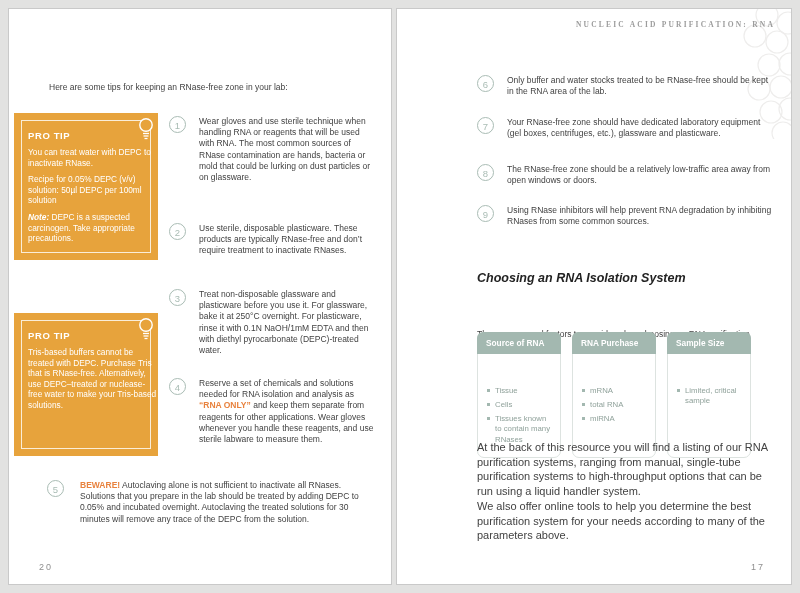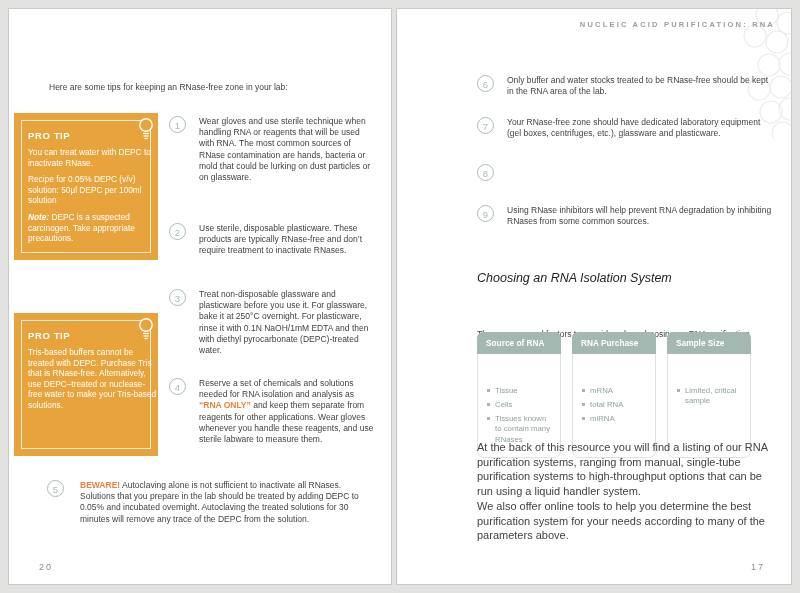--- a/index.html
+++ b/index.html
@@ -59,26 +59,26 @@
     border:1px solid rgba(255,255,255,.8); pointer-events:none;
   }
   .protip-label { font-size:9.5px; font-weight:bold; letter-spacing:.6px; margin-bottom:6px; }
   .protip p { font-size:8.3px; line-height:1.28; margin-bottom:6px; }
   .protip .lead { font-weight:bold; font-style:italic; }
   .bulb { position:absolute; top:2px; right:1px; width:22px; height:30px; }
 
   
   .running-head {
     position:absolute; top:11px; right:16px; font-size:7.5px; font-weight:bold;
-    letter-spacing:2.2px; color:#9c9c9c;
+    letter-spacing:2.2px; color:#9c9c9c;font-family:Liberation Serif, serif;
   }
   .corner-decor { position:absolute; top:0; right:0; width:100px; height:130px; }
 
   
-  .section-title { position:absolute; left:80px; top:262px; font-size:12.5px; font-weight:normal; font-style:italic; color:#232323; }
+  .section-title { position:absolute; left:80px; top:262px; font-size:12.5px; font-weight:bold; font-style:italic; color:#232323; }
   .section-intro { position:absolute; left:80px; top:289px; width:285px;margin-top:31px; }
   .cards { position:absolute; left:80px; top:323px; display:flex; gap:11px; align-items:stretch; }
   .card { width:84px; border-radius:7px; background:#fff; border:1px solid #dde3e0; display:flex; flex-direction:column; min-height:88px; }
   .card-header {
     background:#a3b8b0; color:#fff; font-weight:bold; font-size:8.3px;
     padding:6px 9px; border-radius:6px 6px 0 0; margin:-1px -1px 0 -1px;
   }
   .card-body { padding:8px 8px 8px 9px;margin-top:24px; }
   .card-body .bullet-item { display:flex; font-size:7.8px; line-height:1.3; color:#90a29b; margin-bottom:4px; }
   .card-body .marker { width:3px; height:3px; background:#a3b8b0; margin:3px 5px 0 0; flex:0 0 3px; }
@@ -176,20 +176,21 @@
       <div class="step">
         <span class="step-num">6</span>
         <span class="step-text body-text"><span>Only buffer and water stocks treated to be RNase-free should be kept in the RNA area of the lab.</span></span>
       </div>
       <div class="step">
         <span class="step-num">7</span>
         <span class="step-text body-text"><span>Your RNase-free zone should have dedicated laboratory equipment (gel boxes, centrifuges, etc.), glassware and plasticware.</span></span>
       </div>
       <div class="step">
         <span class="step-num">8</span>
+        <span class="step-text body-text"><span>The RNase-free zone should be a relatively low-traffic area away from open windows or doors.</span></span>
       </div>
       <div class="step">
         <span class="step-num">9</span>
         <span class="step-text body-text"><span>Using RNase inhibitors will help prevent RNA degradation by inhibiting RNases from some common sources.</span></span>
       </div>
     </div>
 
   <div class="section-title">Choosing an RNA Isolation System</div>
 
   <div class="section-intro body-text">There are several factors to consider when choosing an RNA purification system.</div>

